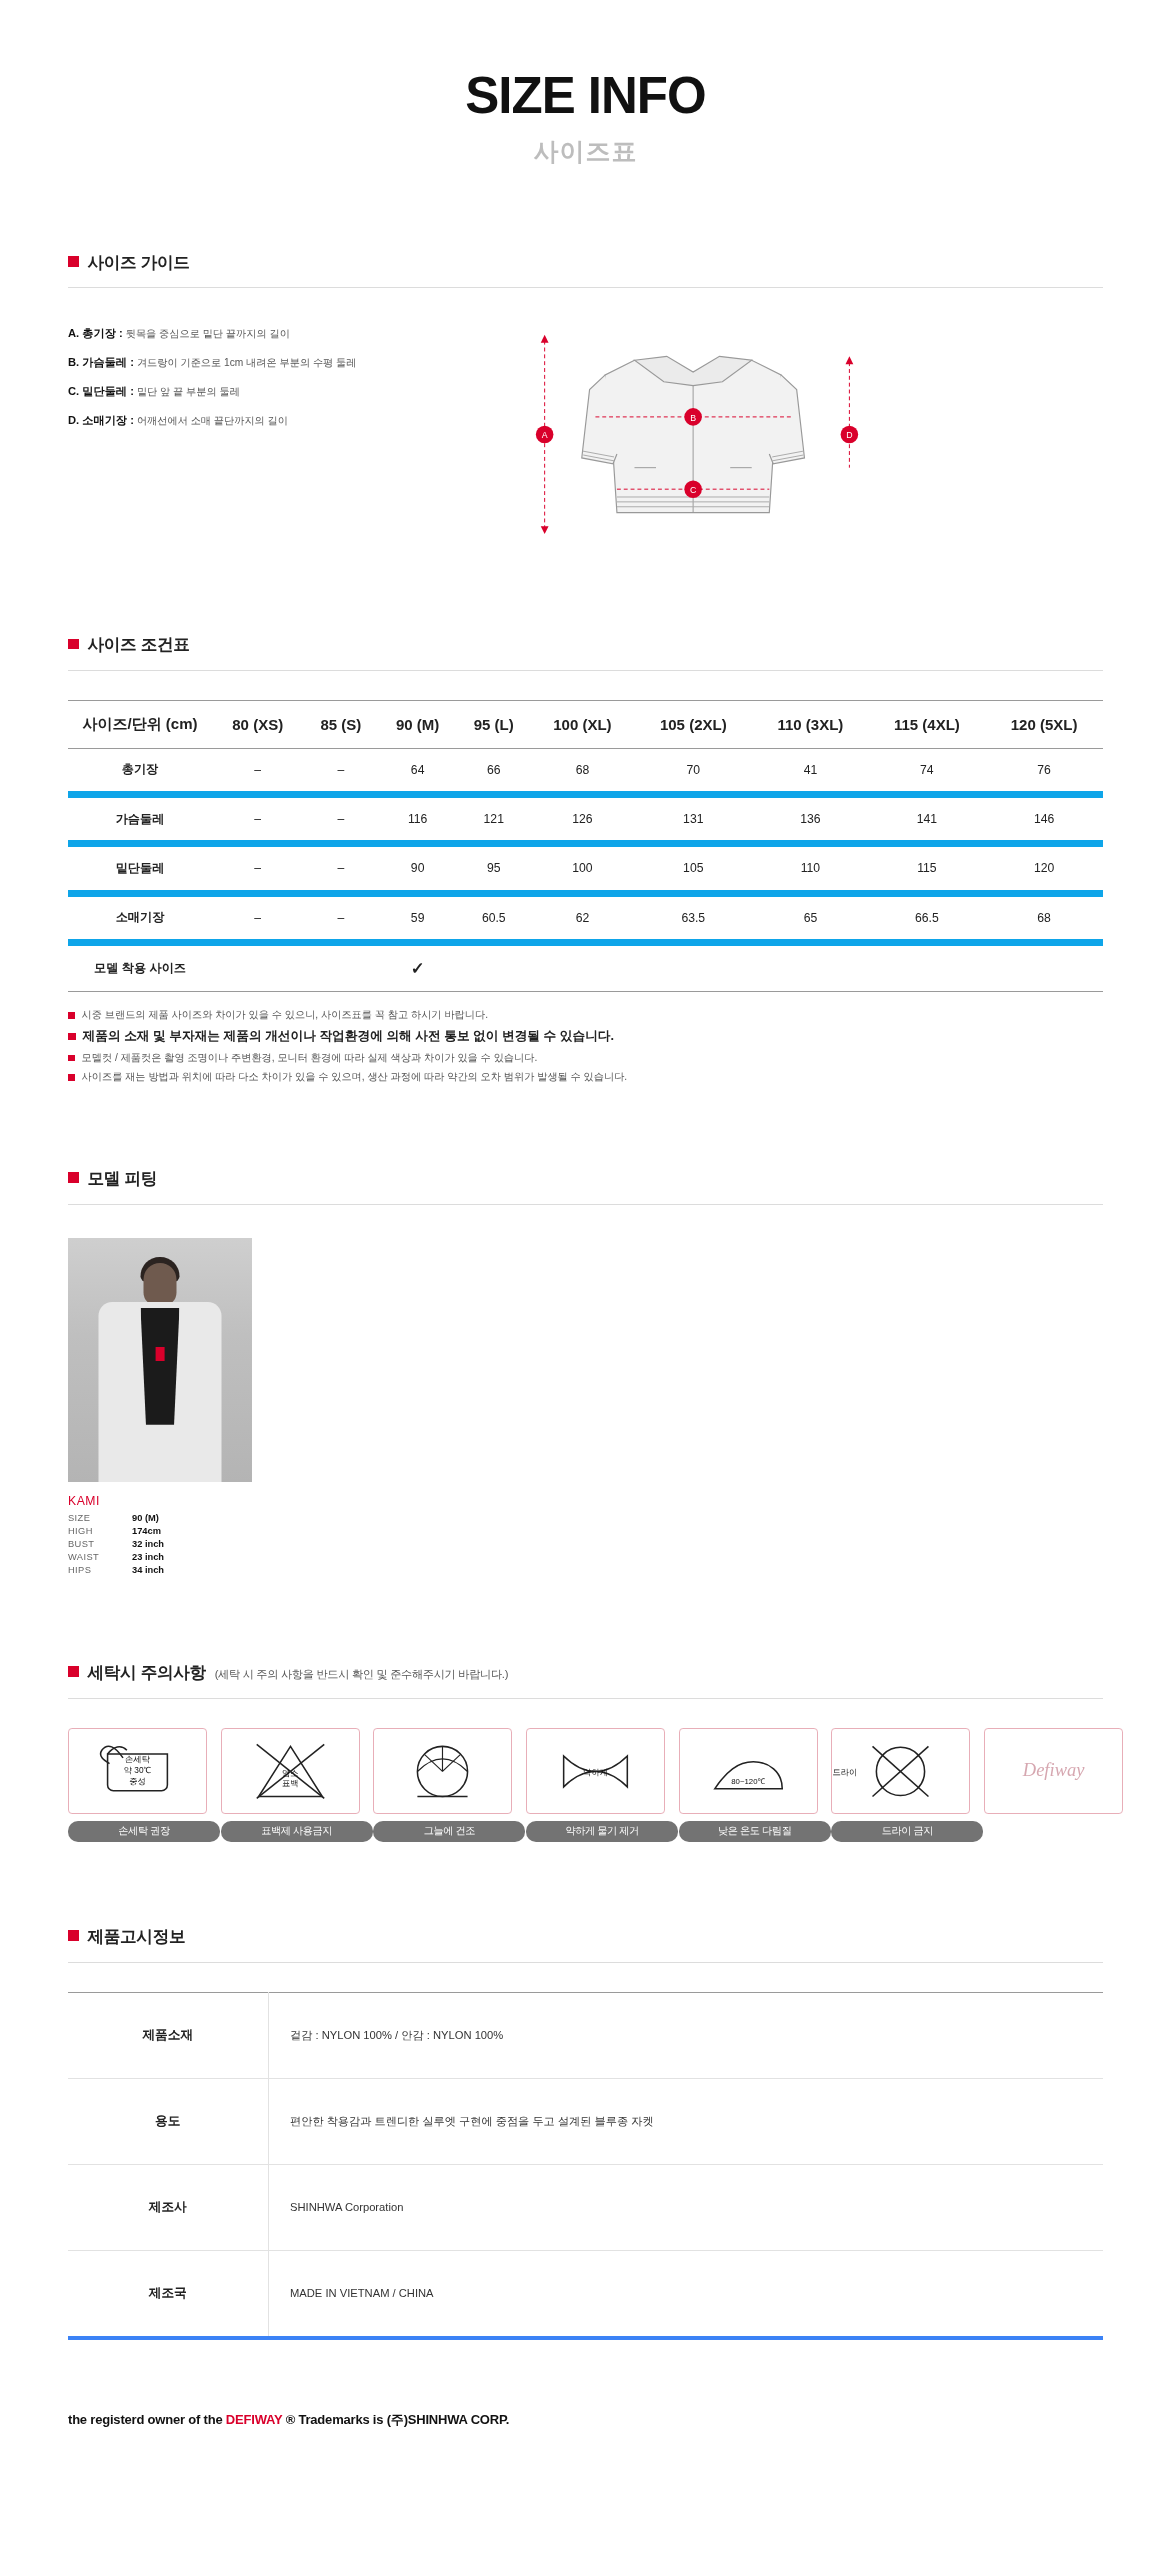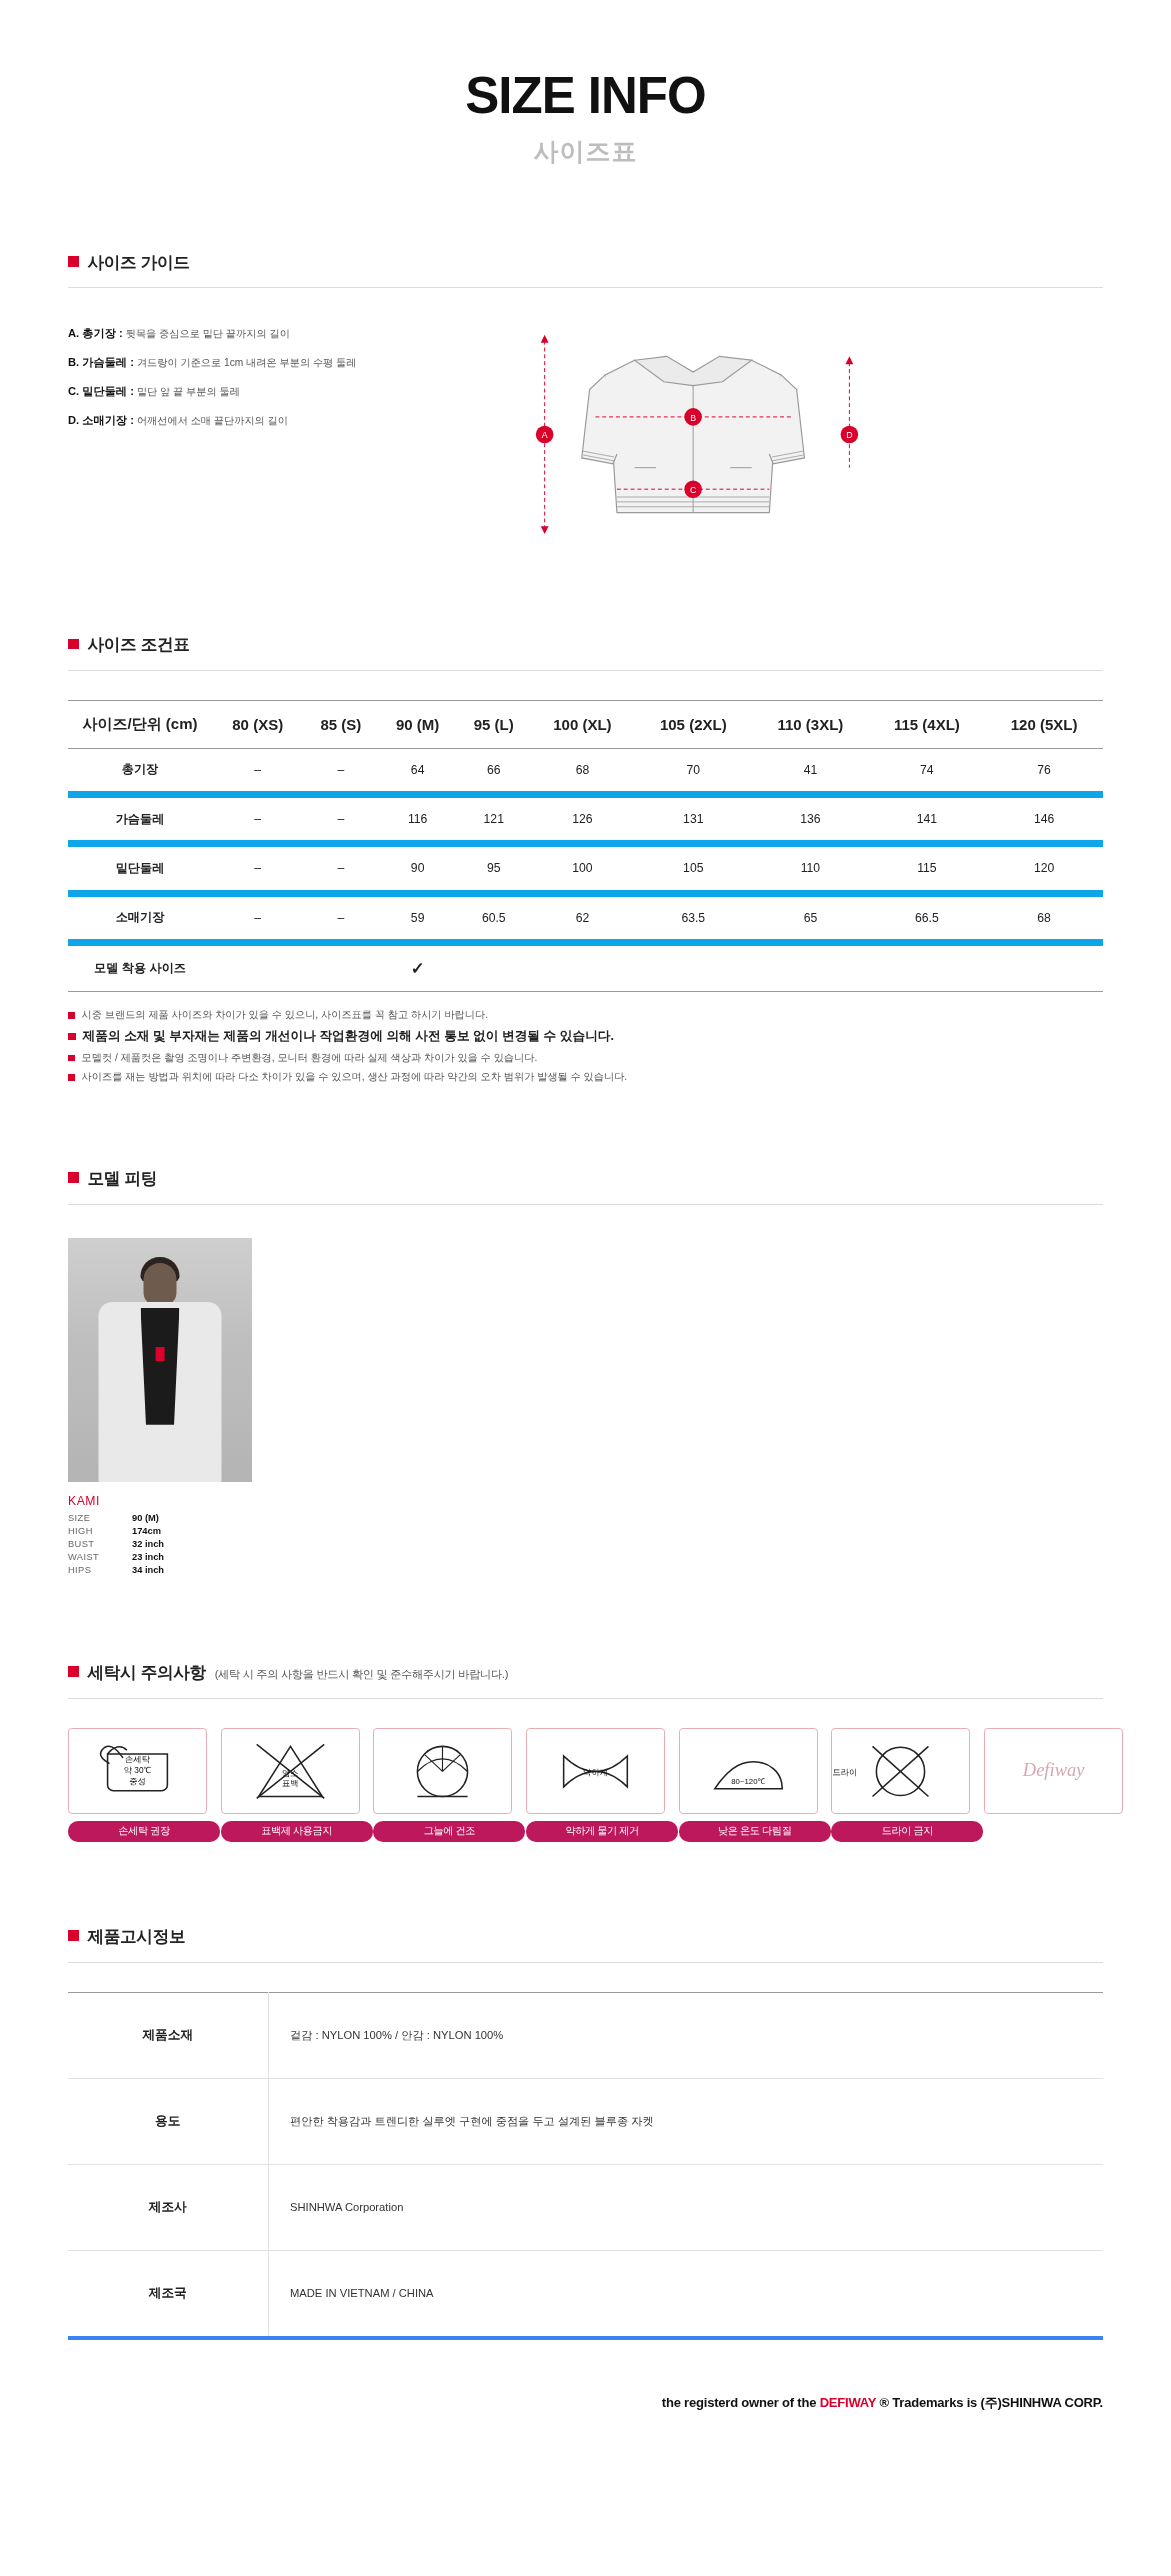--- a/index.html
+++ b/index.html
@@ -235,21 +235,21 @@
     border: 1px solid #e8aeb8;
     border-radius: 3.9px;
     position: relative;
     background: #fff;
   }
   .care-label {
     margin-top: 7.8px;
     width: 152px;
     height: 20.5px;
     line-height: 20.5px;
-    background: #be185d;
+    background: #737373;
     color: #fff;
     font-size: 10.2px;
     text-align: center;
     letter-spacing: -0.4px;
     border-radius: 10px;
   }
   .care-svg { position: absolute; inset: 0; }
   .brandmark {
     position: absolute;
     inset: 0;
@@ -282,23 +282,23 @@
     border-right: 1px solid #e2e2e2;
   }
   table.info-table td {
     padding: 16.6px 0 16.6px 21.5px;
     color: #333;
     font-size: 11.2px;
   }
 
   
   .footer {
-    margin-top: 54px;
+    margin-top: 71px;
     padding-bottom: 45px;
-    text-align: right;
+    text-align: left;
     font-size: 13px;
     font-weight: bold;
     color: #111;
     letter-spacing: -0.2px;
   }
   .footer .red { color: #d9002b; }
 </style>
 </head>
 <body>
 

